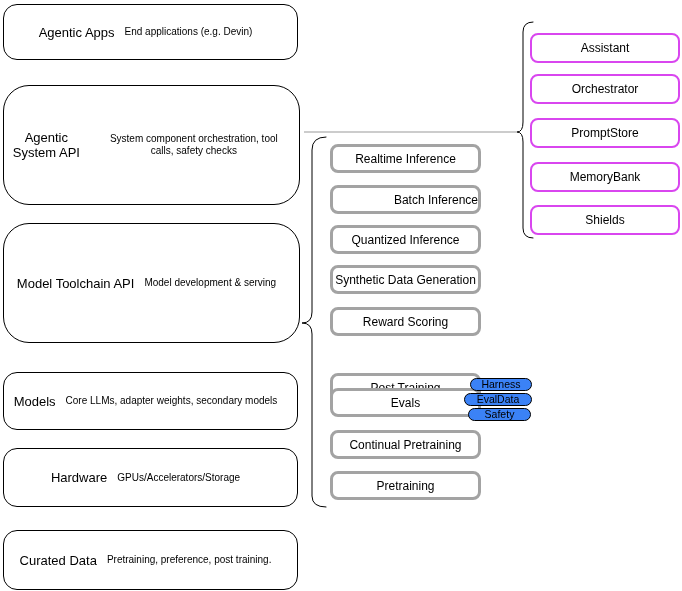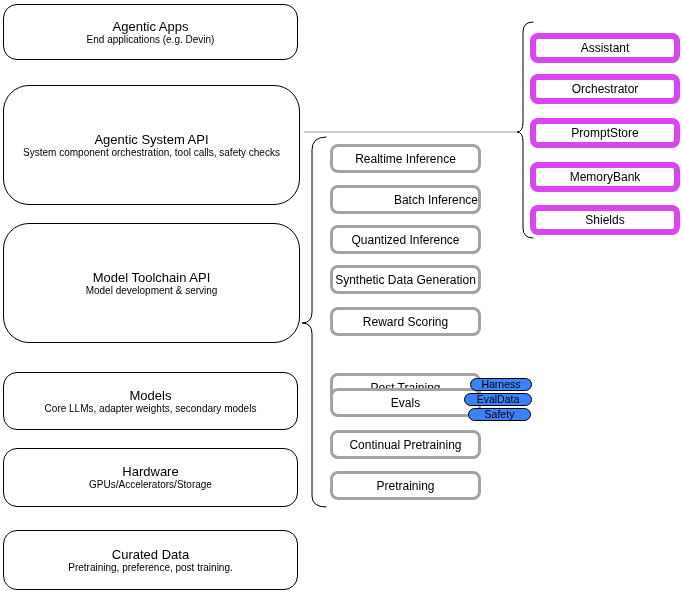--- a/index.html
+++ b/index.html
@@ -20,21 +20,21 @@
     z-index: 1;
   }
   .stack-box {
     position: absolute;
     left: 3px;
     width: 295px;
     background: #ffffff;
     border: 1px solid #000000;
     box-sizing: border-box;
     display: flex;
-    flex-direction: column;
+    flex-direction: row;
     align-items: center;
     justify-content: center;
     text-align: center;
     z-index: 2;
   }
   .stack-title { font-size: 13px; line-height: 15px; }
   .stack-sub   { font-size: 10px; line-height: 12px; padding: 0 10px; }
   .svc-box {
     position: absolute;
     left: 330px;
@@ -49,21 +49,21 @@
     justify-content: center;
     font-size: 12px;
     z-index: 2;
   }
   .comp-box {
     position: absolute;
     left: 530px;
     width: 150px;
     height: 30px;
     background: #ffffff;
-    border: 6px solid #d946ef;
+    border: 2px solid #d946ef;
     border-radius: 8px;
     box-sizing: border-box;
     display: flex;
     align-items: center;
     justify-content: center;
     font-size: 12px;
     z-index: 2;
   }
   .pill {
     position: absolute;

